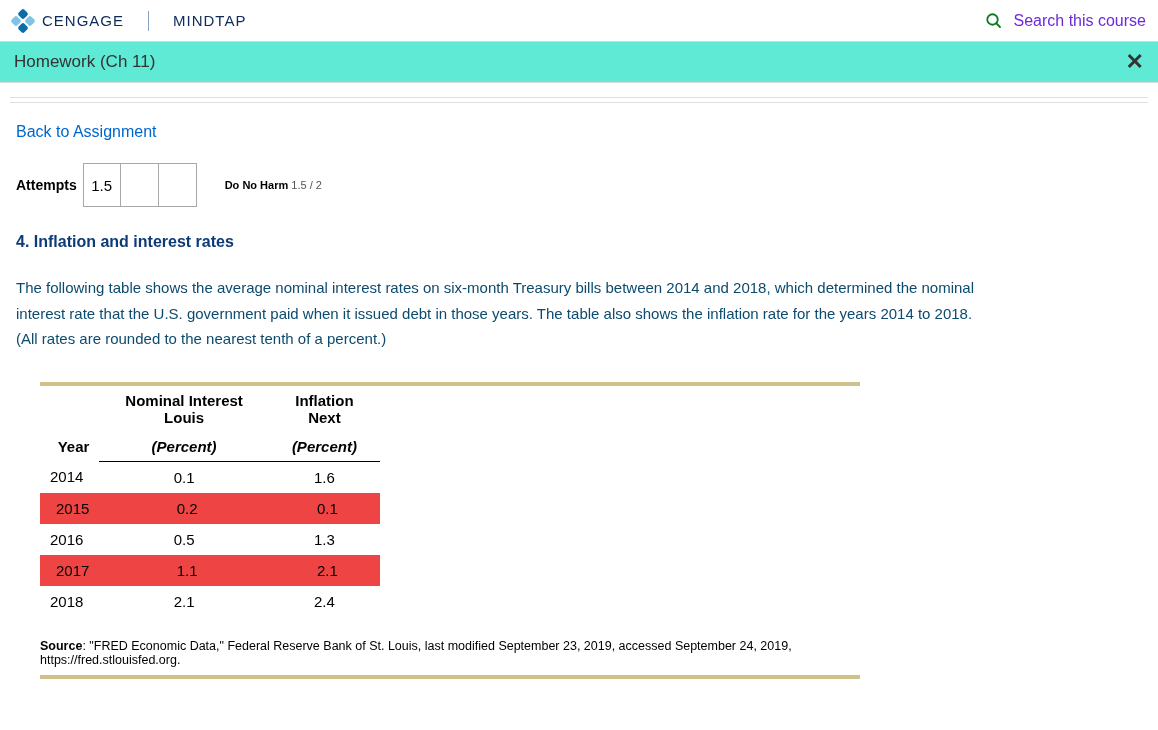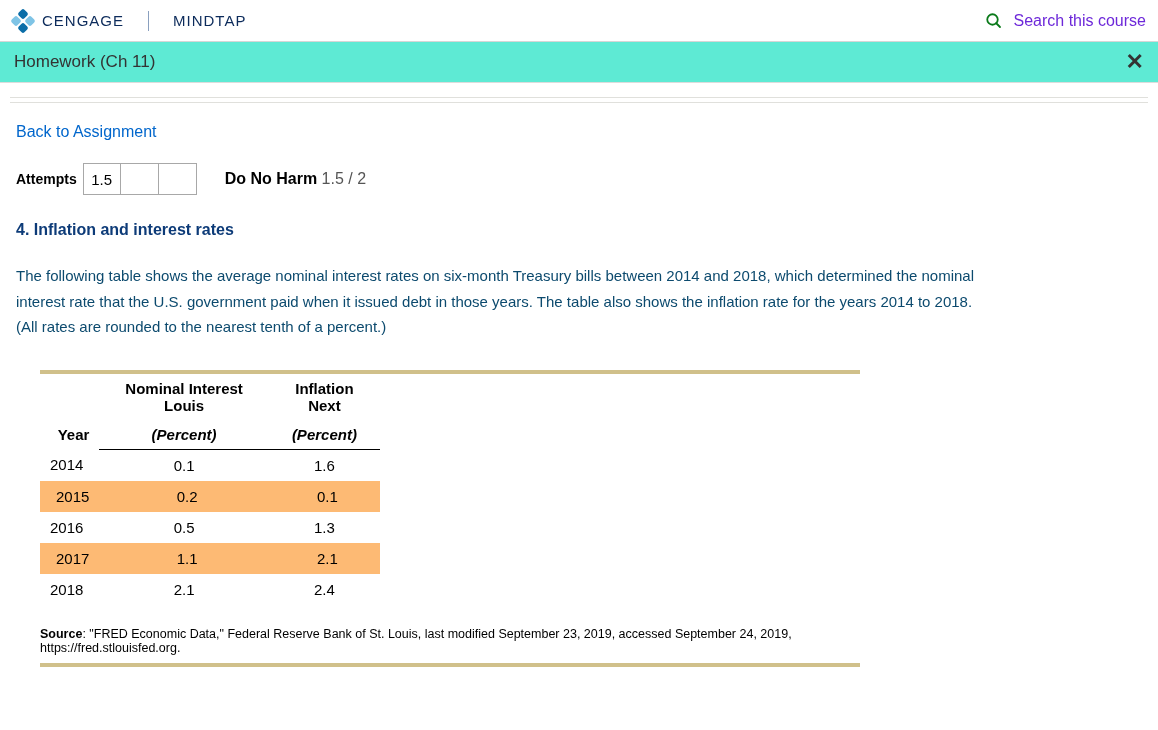--- a/index.html
+++ b/index.html
@@ -52,41 +52,41 @@
   .thin-rule { height:1px; background:#e0e0dc; margin: 14px 10px 0 10px; }
   .thin-rule2 { height:1px; background:#e0e0dc; margin: 4px 10px 0 10px; }
 
   .content-body { padding: 10px 16px 40px 16px; }
 
   .back-link { color:#0066cc; font-size:16px; padding: 10px 0 22px 0; display:inline-block;}
 
   .attempts-row { display:flex; align-items:center; gap: 4px; margin-bottom: 26px; }
   .attempts-label { font-weight:bold; font-size:14px; margin-right:2px;}
   .attempt-boxes { display:flex; }
-  .attempt-box { width:38px; height:32px; border:1px solid #a8a8a8; display:flex; align-items:center; justify-content:center; font-size:15px;}
+  .attempt-box { width:38px; height:44px; border:1px solid #a8a8a8; display:flex; align-items:center; justify-content:center; font-size:15px;}
   .attempt-box + .attempt-box { border-left:none; }
-  .dnh { margin-left: 24px; font-size:16px;}
+  .dnh { margin-left: 24px; font-size:11px;}
   .dnh-label { font-weight:bold; }
   .dnh-val { color:#555; }
 
   .question-title { color:#0d3b78; font-weight:bold; font-size:16px; margin-bottom: 24px; }
 
   .para { font-size:15px; line-height: 1.7; color:#0c4a6e; margin-bottom: 30px; max-width: 960px;}
 
   .table-wrap { margin: 10px 0 10px 24px; max-width: 820px; }
   .gold-bar { height:4px; background:#d0c08a; width:100%; }
   table.data { border-collapse: collapse; width: 340px; font-size:15px; }
   table.data th { padding: 6px 10px; text-align:center; font-weight:bold; }
   table.data th.year-h { text-align:right; padding-left:10px;}
   table.data thead tr.sub th { font-style: italic; font-weight:bold;}
   table.data thead { }
   table.data thead tr:last-child th { border-bottom: 1.5px solid #000; }
   table.data td { padding: 7px 10px; text-align:center; }
   table.data td.year-c { text-align:left; padding-left:10px;}
-  table.data tbody tr.alt td { background:#fdba74;padding-left:16px; }
+  table.data tbody tr.alt td { background:#ef4444;padding-left:16px; }
 
   .source-line { font-size:12.5px; margin: 22px 0 8px 0; }
   .source-line .lbl { font-weight:bold; }
 
   .instruction { font-style: italic; font-size:15px; line-height:1.7; margin-top: 56px; max-width: 960px;}
   .instruction .bold { font-weight:bold; }
 
   
   .petal { position:absolute; width:8px; height:8px; border-radius:2px; }
 </style>

